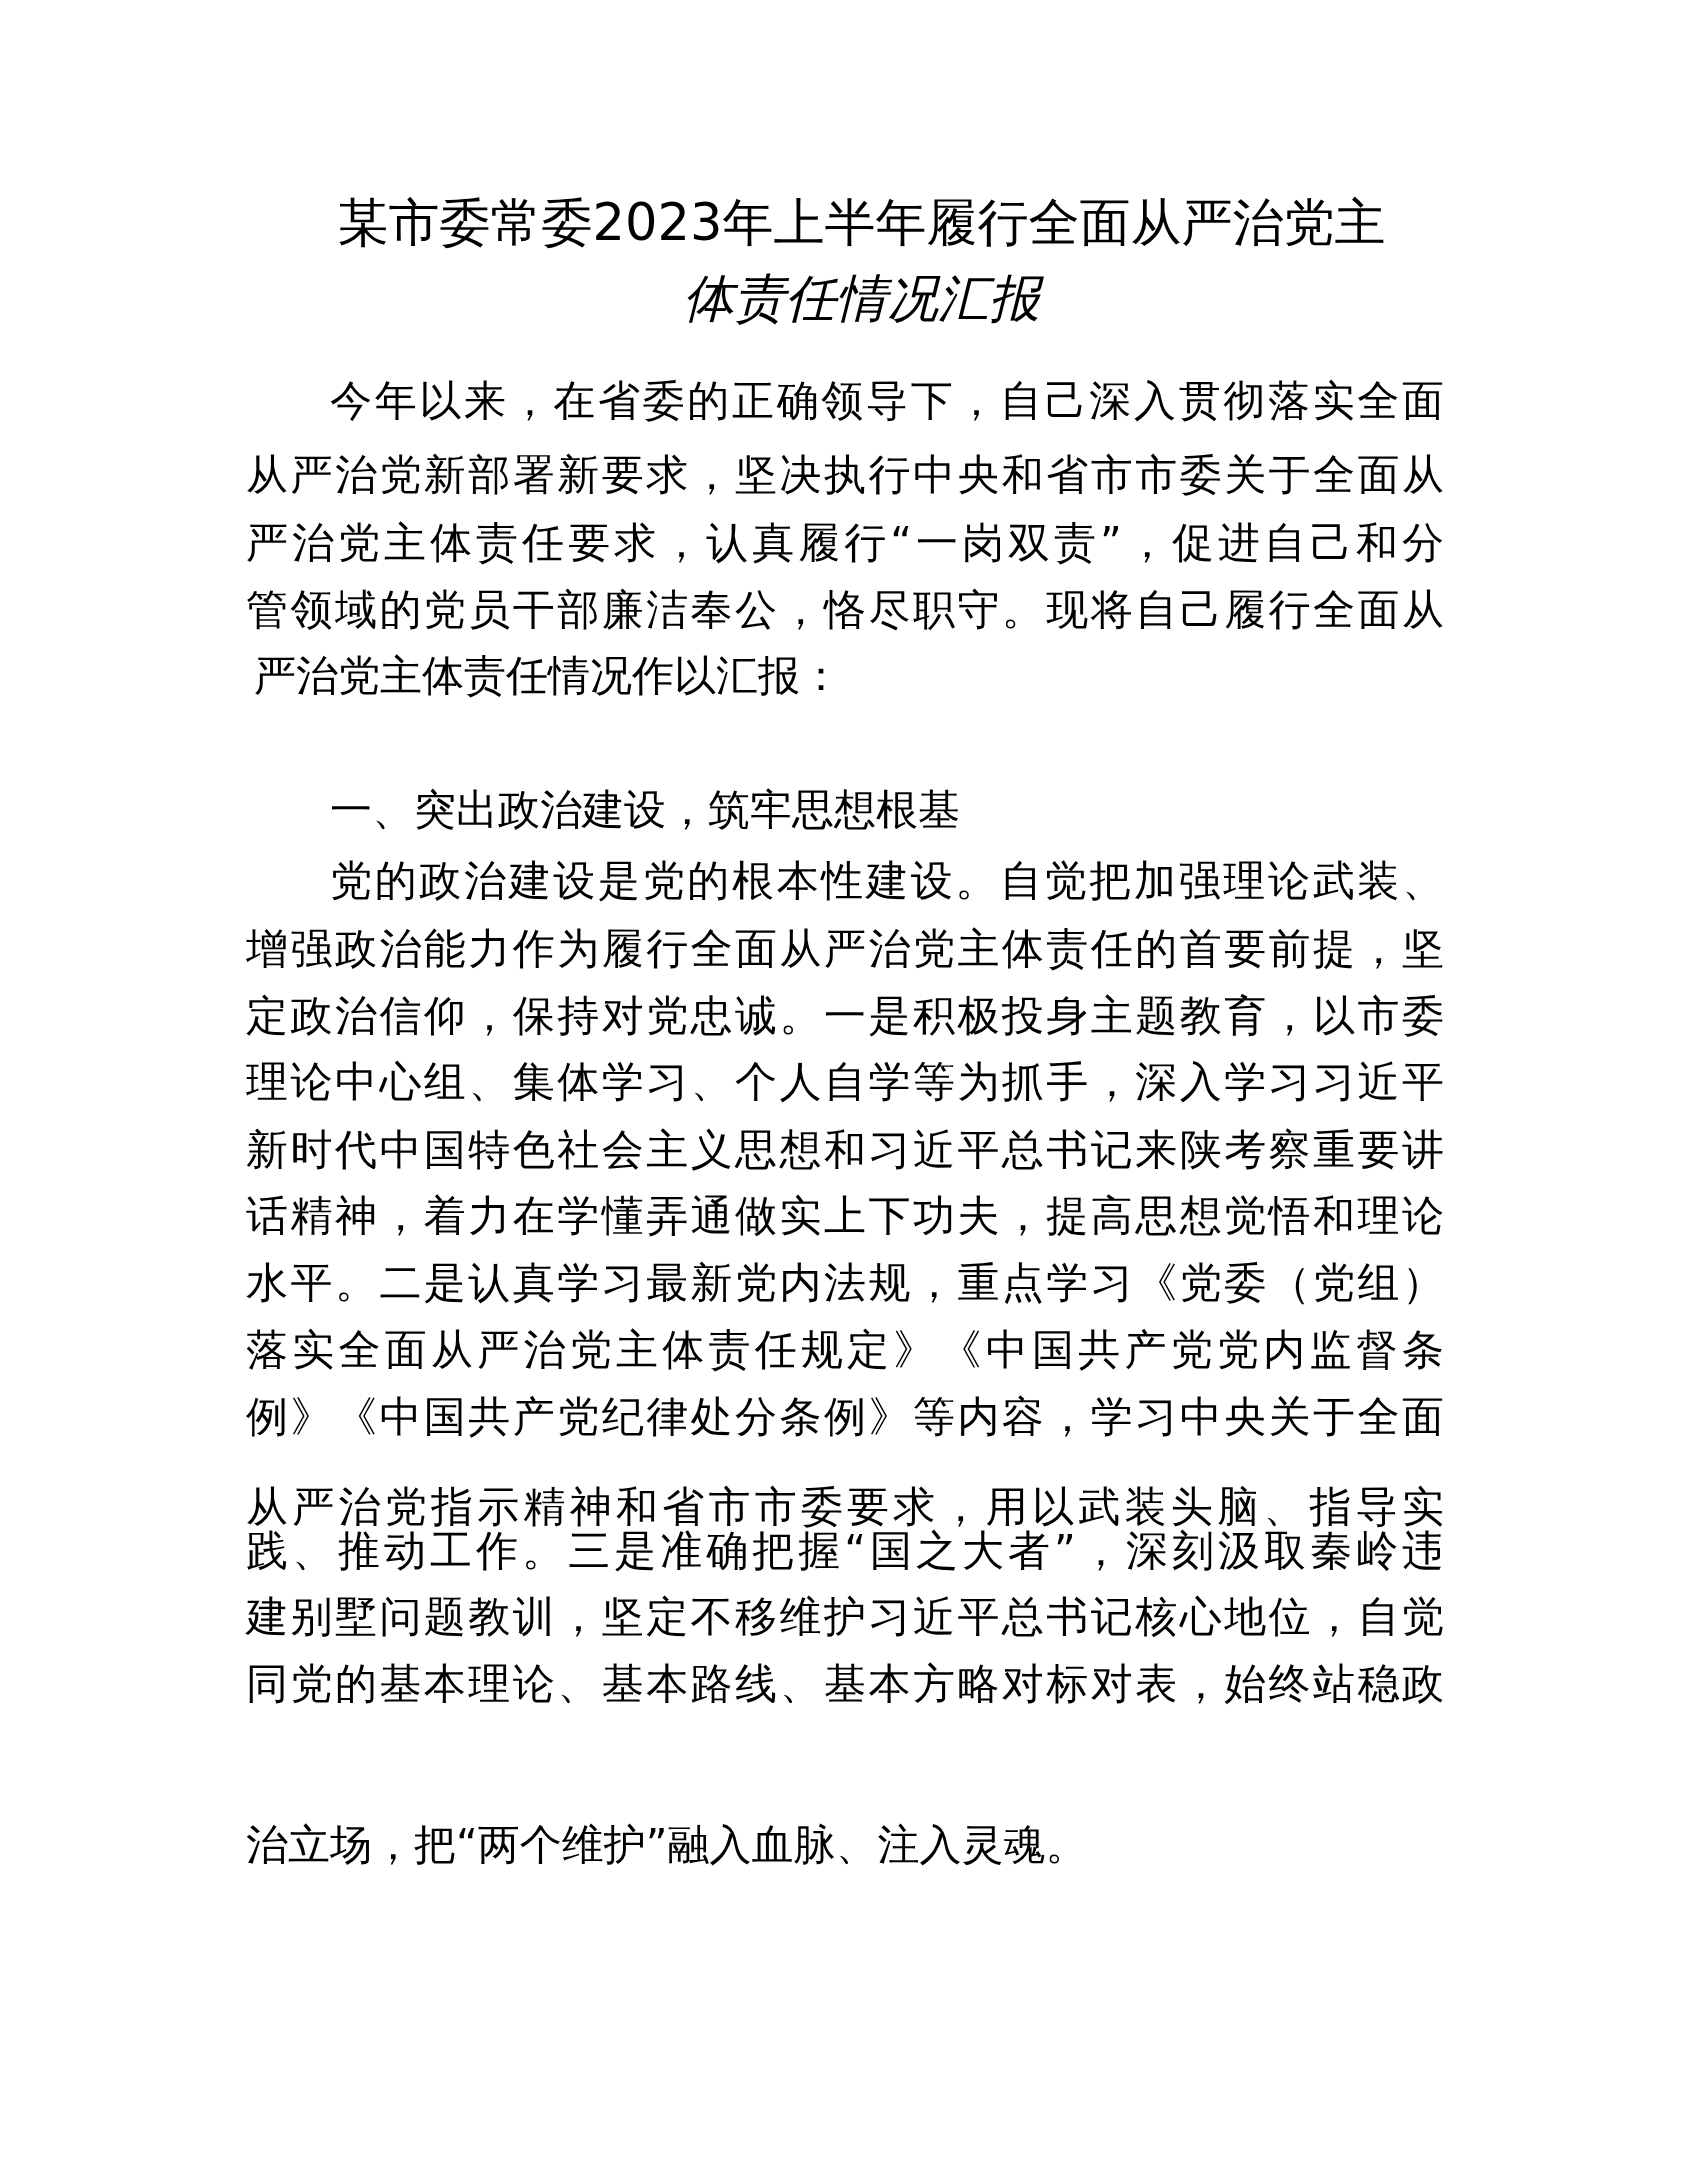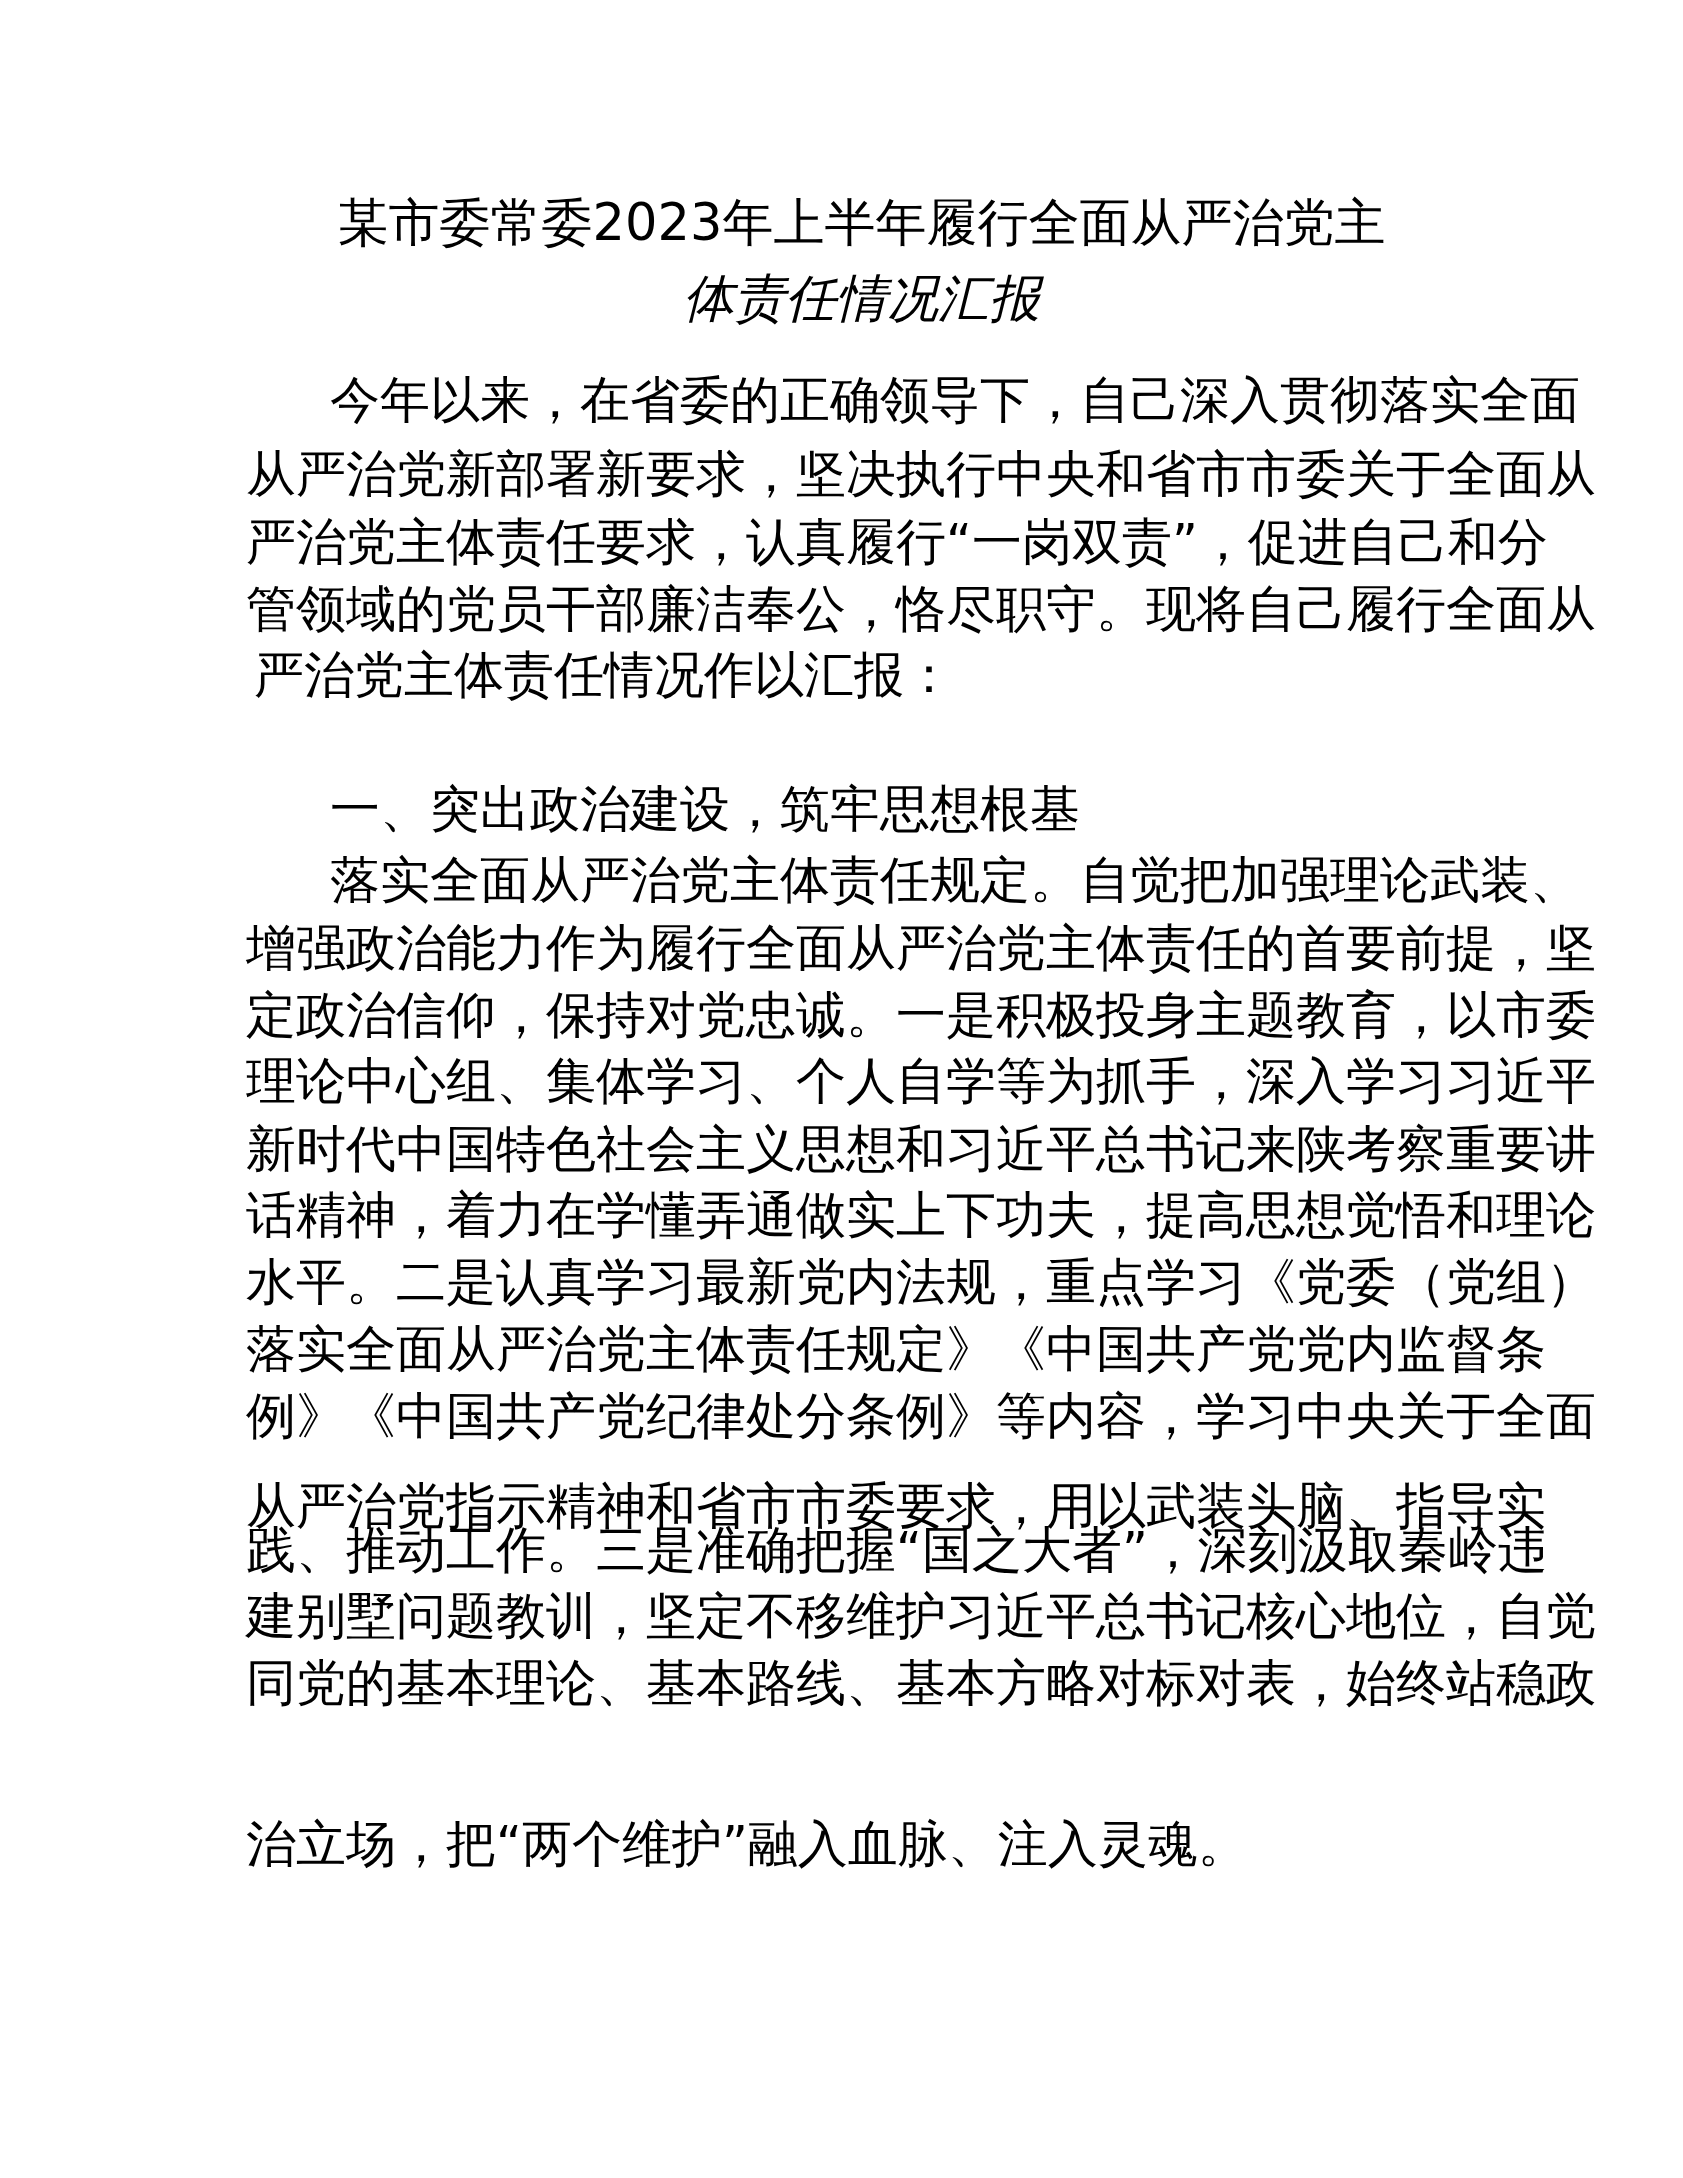--- a/index.html
+++ b/index.html
@@ -30,21 +30,21 @@
       font-size: 51px;
       line-height: 63px;
       white-space: nowrap;
       letter-spacing: 0px;
       margin-left: 20px;
     }
     .body-line {
       position: absolute;
       left: 246px;
       width: 1198px;
-      font-size: 50px;
+      font-size: 42px;
       line-height: 55px;
       white-space: nowrap;
       text-align: justify;
       text-align-last: justify;
     }
     .body-line.indent {
       left: 330px;
       width: 1114px;
     }
     .body-line.last {
@@ -60,21 +60,21 @@
   <div class="title-line" style="top:267px;font-style:italic;">体责任情况汇报</div>
 
   <div class="body-line indent" style="top:373px;">今年以来，在省委的正确领导下，自己深入贯彻落实全面</div>
   <div class="body-line" style="top:447px;">从严治党新部署新要求，坚决执行中央和省市市委关于全面从</div>
   <div class="body-line" style="top:515px;">严治党主体责任要求，认真履行“一岗双责”，促进自己和分</div>
   <div class="body-line" style="top:582px;">管领域的党员干部廉洁奉公，恪尽职守。现将自己履行全面从</div>
   <div class="body-line last" style="top:648px;margin-left:8px;">严治党主体责任情况作以汇报：</div>
 
   <div class="body-line indent last" style="top:782px;">一、突出政治建设，筑牢思想根基</div>
 
-  <div class="body-line indent" style="top:853px;">落实全面从严治党主体责任规定。自觉把加强理论武装、</div>
+  <div class="body-line indent" style="top:853px;">党的政治建设是党的根本性建设。自觉把加强理论武装、</div>
   <div class="body-line" style="top:921px;">增强政治能力作为履行全面从严治党主体责任的首要前提，坚</div>
   <div class="body-line" style="top:988px;">定政治信仰，保持对党忠诚。一是积极投身主题教育，以市委</div>
   <div class="body-line" style="top:1054px;">理论中心组、集体学习、个人自学等为抓手，深入学习习近平</div>
   <div class="body-line" style="top:1122px;">新时代中国特色社会主义思想和习近平总书记来陕考察重要讲</div>
   <div class="body-line" style="top:1188px;">话精神，着力在学懂弄通做实上下功夫，提高思想觉悟和理论</div>
   <div class="body-line" style="top:1255px;">水平。二是认真学习最新党内法规，重点学习《党委（党组）</div>
   <div class="body-line" style="top:1322px;">落实全面从严治党主体责任规定》《中国共产党党内监督条</div>
   <div class="body-line" style="top:1389px;">例》《中国共产党纪律处分条例》等内容，学习中央关于全面</div>
   <div class="body-line" style="top:1455px;margin-top:24px;">从严治党指示精神和省市市委要求，用以武装头脑、指导实</div>
   <div class="body-line" style="top:1523px;">践、推动工作。三是准确把握“国之大者”，深刻汲取秦岭违</div>

